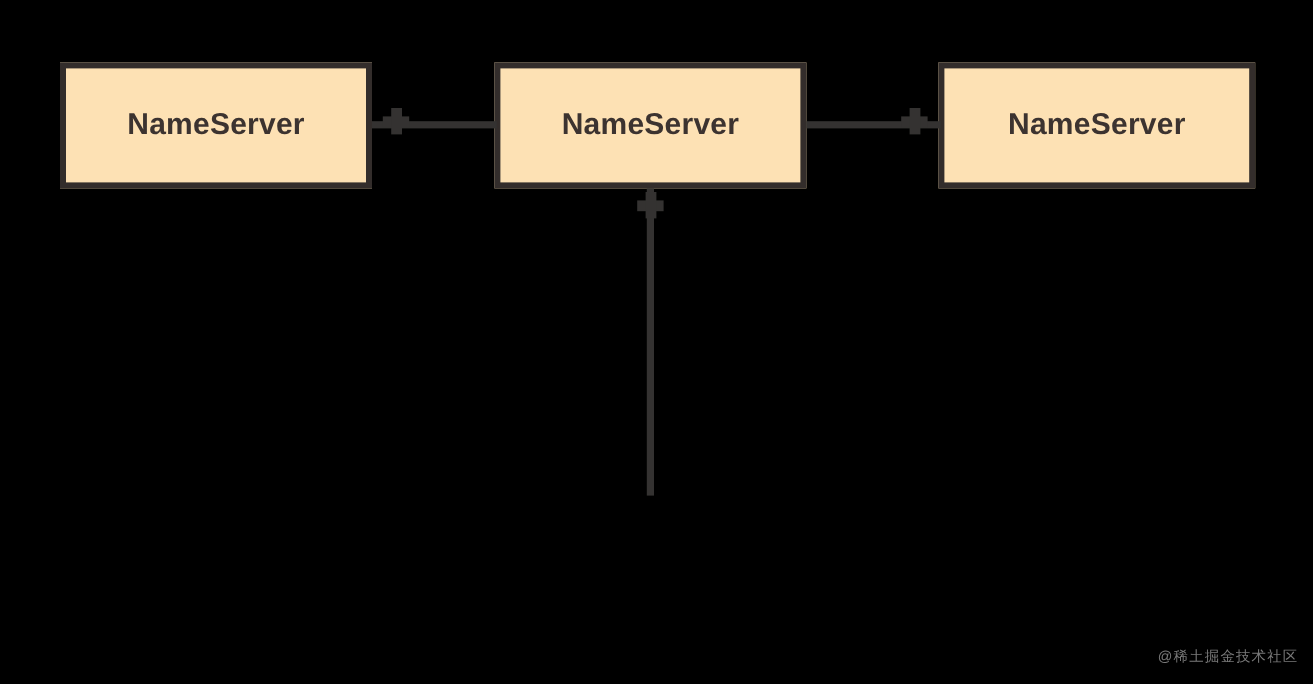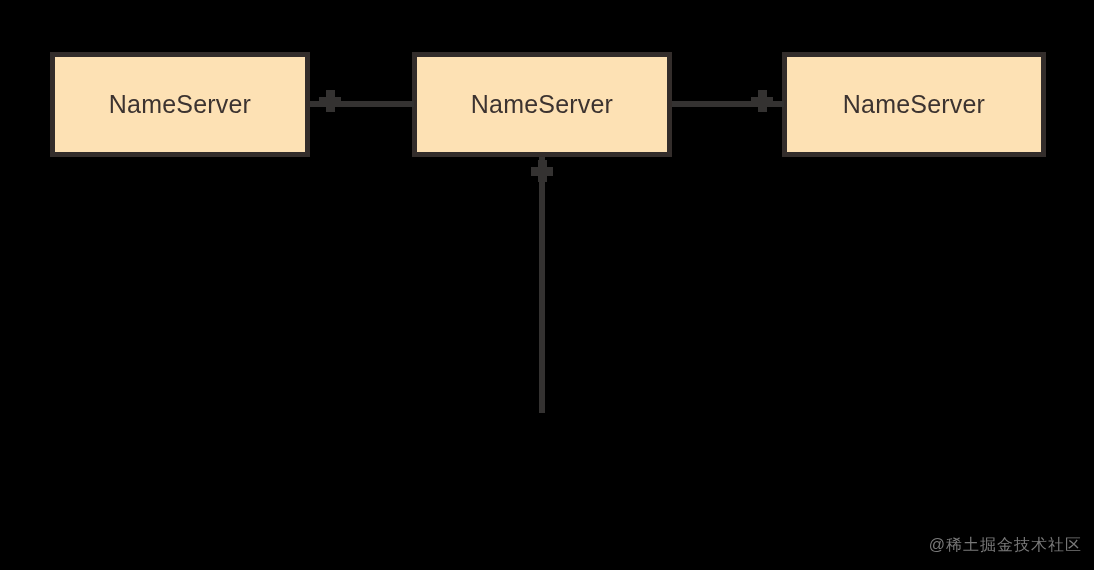--- a/index.html
+++ b/index.html
@@ -21,21 +21,21 @@
   
   .node {
     position: absolute;
     box-sizing: border-box;
     border: 5px solid #332d2b;
     display: flex;
     align-items: center;
     justify-content: center;
     color: #3c3330;
     font-size: 25px;
-    font-weight: 400;
+    font-weight: 700;
     letter-spacing: 0.2px;
     line-height: 1;
     white-space: nowrap;
   }
   .node.ns {
     background: #fde1b4;
   }
   .node.broker {
     background: #ffcdd6;
   }
@@ -93,21 +93,21 @@
   #marker-ns1 { left: 319px; top: 90px; }
   #marker-ns3 { left: 751px; top: 90px; }
   #marker-broker-top { left: 531px; top: 160px; }
 
   
   #watermark {
     position: absolute;
     right: 12px;
     bottom: 14px;
     color: #8e8e8e;
-    font-size: 16px;
+    font-size: 12px;
     letter-spacing: 1px;
     opacity: 0.85;
     user-select: none;
     margin-left: 36px;
   }
 </style>
 </head>
 <body>
 
 <div id="canvas">

